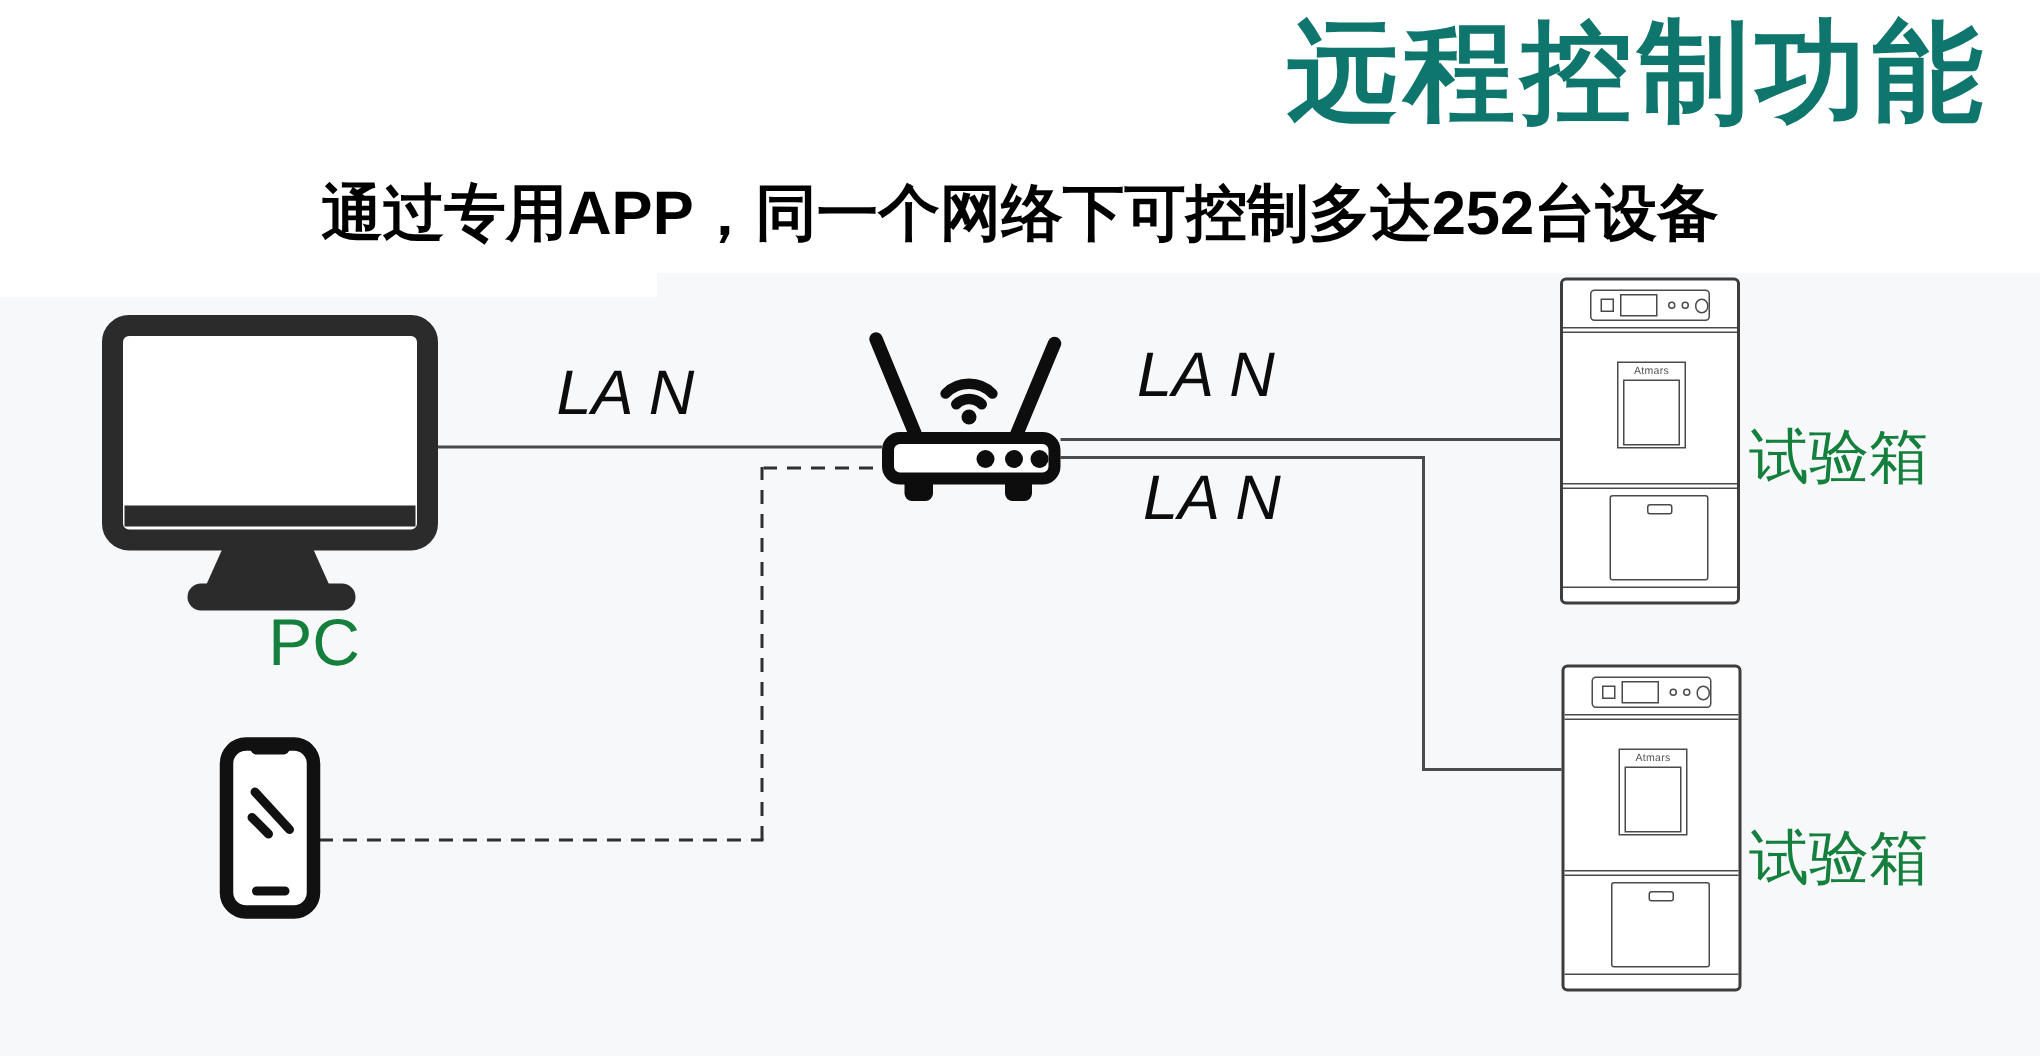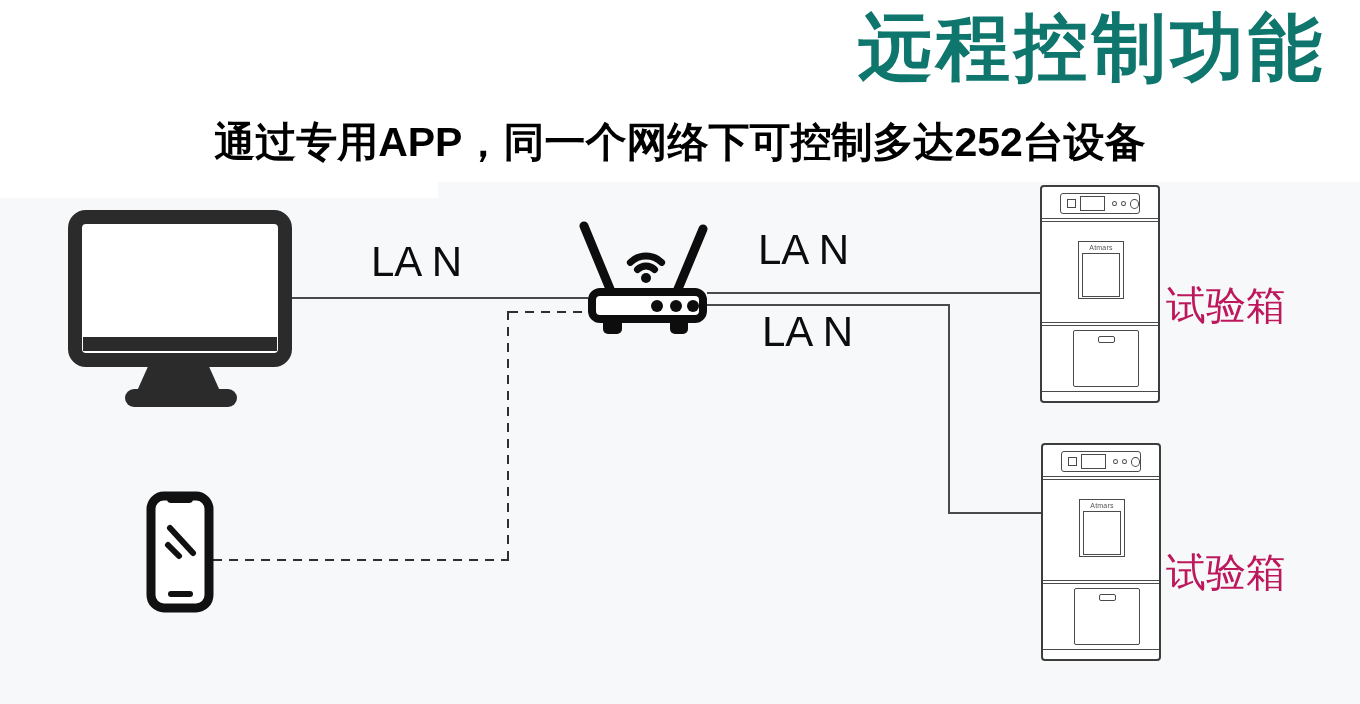--- a/index.html
+++ b/index.html
@@ -22,22 +22,22 @@
 
   
   .hline { position:absolute; height:2px; background:#4a4a4a; }
   .vline { position:absolute; width:2px; background:#4a4a4a; }
   .hdash { position:absolute; height:2px;
            background:repeating-linear-gradient(90deg,#2f2f2f 0 9px,transparent 9px 16px); }
   .vdash { position:absolute; width:2px;
            background:repeating-linear-gradient(180deg,#2f2f2f 0 9px,transparent 9px 16px); }
 
   
-  .link-label { position:absolute; font-size:42px; line-height:44px; font-weight:400; color:#0c0c0c; white-space:nowrap; }
-  .node-label { position:absolute; font-size:40px; line-height:46px; font-weight:500; color:#be185d; white-space:nowrap; text-align:right; }
+  .link-label { position:absolute; font-size:42px; line-height:44px; font-weight:400; color:#0c0c0c; white-space:nowrap;font-style:italic; }
+  .node-label { position:absolute; font-size:40px; line-height:46px; font-weight:500; color:#15803d; white-space:nowrap; text-align:right; }
   .pc-label   { font-size:44px; font-weight:500; }
 
   
   .chamber { position:absolute; width:120px; height:218px; background:#fff;
              border:2px solid #3d3d3d; border-radius:4px; }
   .chamber .sep { position:absolute; left:0; right:0; height:4px;
                   border-top:1px solid #4a4a4a; border-bottom:1px solid #4a4a4a; }
   .chamber .sep.top { top:31px; }
   .chamber .sep.bottom { top:135px; }
   .chamber .panel { position:absolute; top:6px; left:18px; width:80px; height:21px;
@@ -88,20 +88,21 @@
   <div class="link-label" style="left:762px; top:310px;">LA N</div>
 
   <div class="abs" style="left:60px; top:202px;">
     <svg width="240" height="210" viewBox="0 0 240 210">
       <rect x="15" y="15" width="210" height="143" rx="11" fill="#ffffff" stroke="#2b2b2b" stroke-width="14"></rect>
       <rect x="23" y="135" width="194" height="14" fill="#2b2b2b"></rect>
       <polygon points="90,160 147,160 160,189 77,189" fill="#2b2b2b"></polygon>
       <rect x="65" y="187" width="112" height="18" rx="9" fill="#2b2b2b"></rect>
     </svg>
   </div>
+  <div class="node-label pc-label" style="left:120px; top:406px; width:120px;">PC</div>
 
   <div class="abs" style="left:140px; top:485px;">
     <svg width="90" height="135" viewBox="0 0 90 135">
       <rect x="11" y="11" width="58" height="112" rx="13" fill="#ffffff" stroke="#111111" stroke-width="9"></rect>
       <rect x="27" y="7" width="26" height="11" rx="4" fill="#111111"></rect>
       <line x1="30" y1="43" x2="53" y2="68" stroke="#111111" stroke-width="6" stroke-linecap="round"></line>
       <line x1="28" y1="60" x2="39" y2="71" stroke="#111111" stroke-width="6" stroke-linecap="round"></line>
       <line x1="31" y1="109" x2="50" y2="109" stroke="#111111" stroke-width="6" stroke-linecap="round"></line>
     </svg>
   </div>

